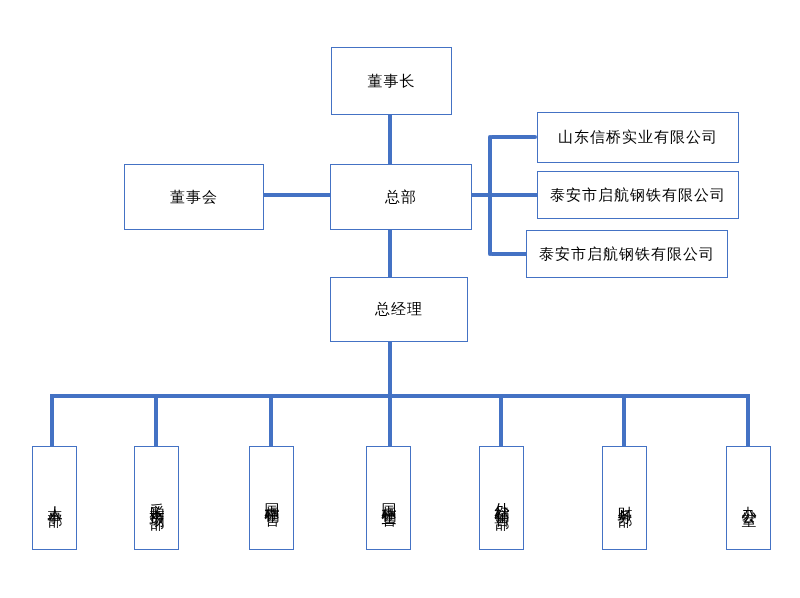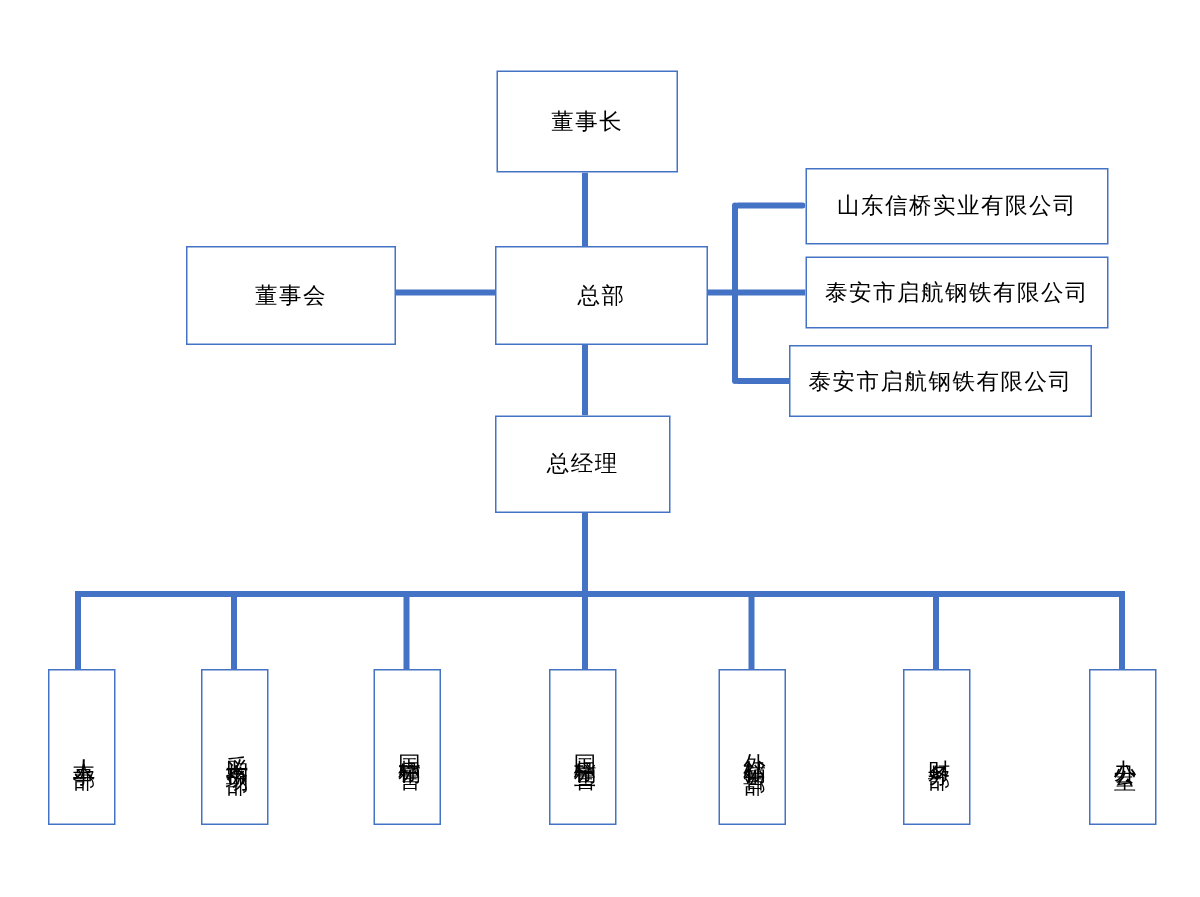--- a/index.html
+++ b/index.html
@@ -89,21 +89,21 @@
   </div>
 
   <div class="node" style="left:537px; top:171px; width:202px; height:48px;">
     <span>泰安市启航钢铁有限公司</span>
   </div>
 
   <div class="node" style="left:526px; top:230px; width:202px; height:48px;">
     <span>泰安市启航钢铁有限公司</span>
   </div>
 
-  <div class="node" style="left:330px; top:277px; width:117px; height:65px;">
+  <div class="node" style="left:330px; top:277px; width:138px; height:65px;">
     <span>总经理</span>
   </div>
 
   <div class="node node-vertical" style="left:32px; top:446px; width:45px; height:104px;">
     <span>人事部</span>
   </div>
 
   <div class="node node-vertical" style="left:134px; top:446px; width:45px; height:104px;">
     <span>采购市场部</span>
   </div>

